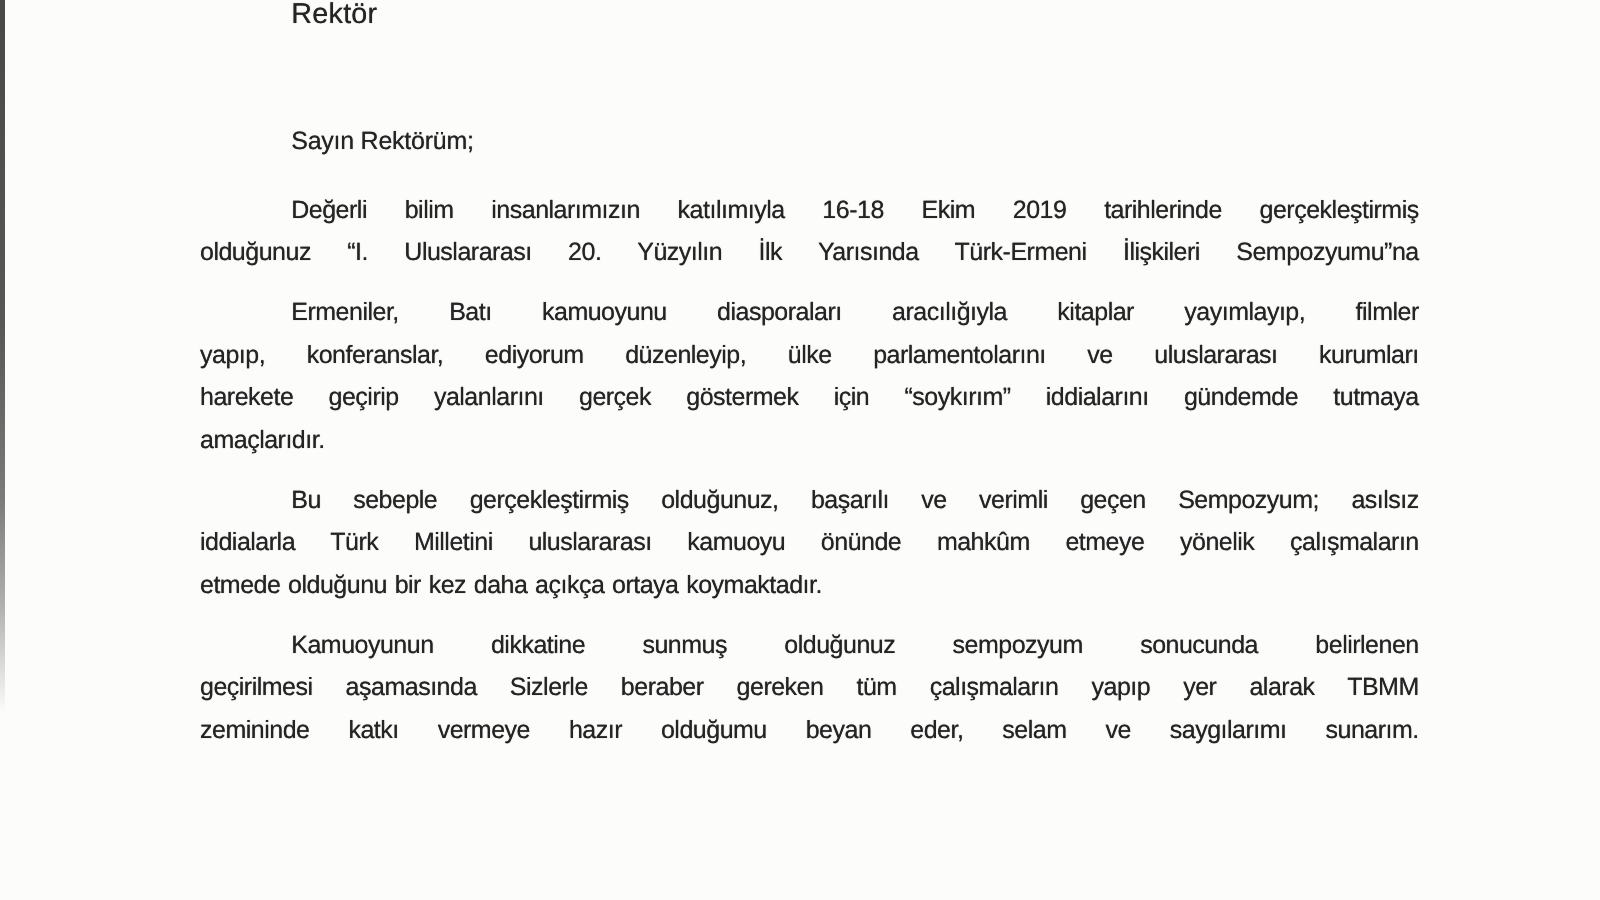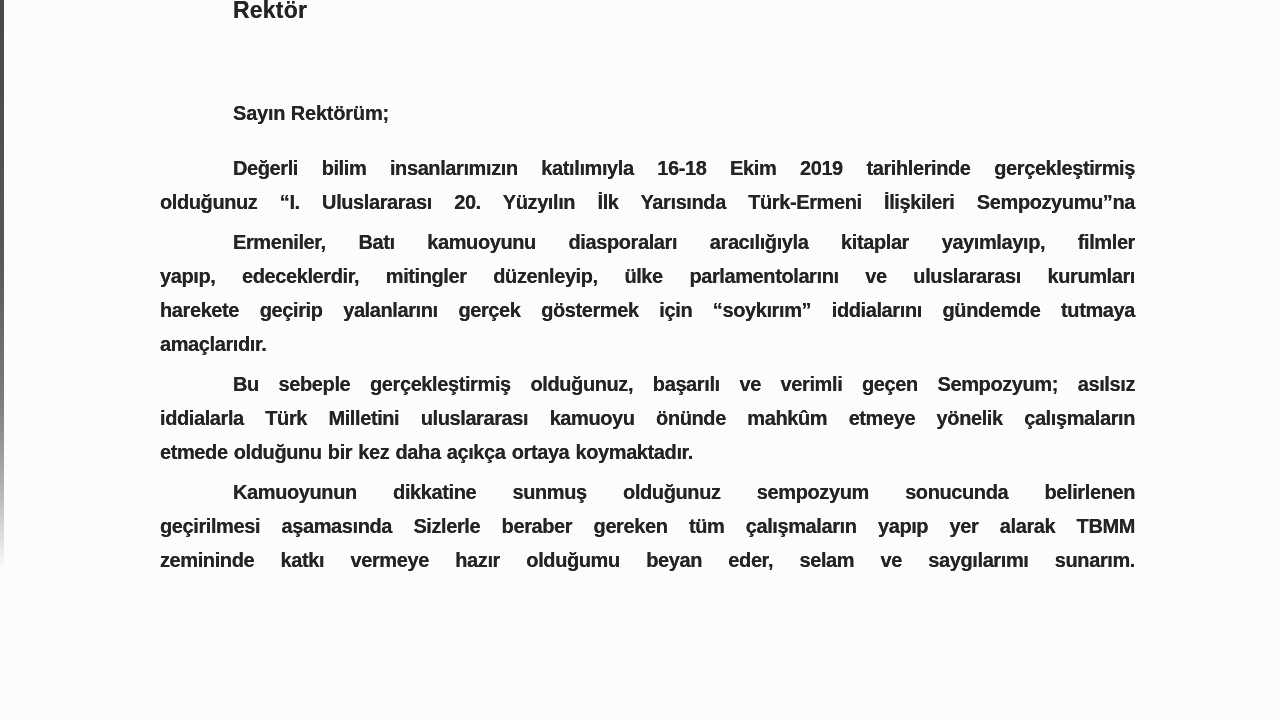--- a/index.html
+++ b/index.html
@@ -29,21 +29,21 @@
       #575757 45%,
       #7b7b7b 70%,
       #b0b0b0 85%,
       rgba(170,170,170,0) 100%);
   }
   
   .doc {
     position: absolute;
     inset: 0;
     color: #242424;
-    font-weight: 700;
+    font-weight: 400;
     text-shadow: 0 0 0.6px rgba(36,36,36,0.85);
     filter: blur(0.25px);
     padding-left: 20px;
   }
   .heading {
     position: absolute;
     left: 233px;
     top: -5px;
     font-size: 23px;
     line-height: 30px;
@@ -56,21 +56,21 @@
     font-size: 20px;
     line-height: 30px;
     letter-spacing: -0.2px;
   }
   .paras {
     position: absolute;
     left: 160px;
     top: 151px;
     width: 975px;
   }
-  .paragraph + .paragraph { margin-top: 6px; }
+  .paragraph + .paragraph { margin-top: 14px; }
   .line {
     font-size: 20px;
     line-height: 34px;
     letter-spacing: -0.4px;
     word-spacing: 1px;
     text-align: justify;
     text-align-last: left;
     white-space: normal;
   }
   .line.jfull { text-align-last: justify; }
@@ -91,21 +91,21 @@
 
     <div class="paras">
 
       <div class="paragraph">
         <div class="line indent jfull">Değerli bilim insanlarımızın katılımıyla 16-18 Ekim 2019 tarihlerinde gerçekleştirmiş</div>
         <div class="line jfull">olduğunuz “I. Uluslararası 20. Yüzyılın İlk Yarısında Türk-Ermeni İlişkileri Sempozyumu”na</div>
       </div>
 
       <div class="paragraph">
         <div class="line indent jfull">Ermeniler, Batı kamuoyunu diasporaları aracılığıyla kitaplar yayımlayıp, filmler</div>
-        <div class="line jfull">yapıp, edeceklerdir, mitingler düzenleyip, ülke parlamentolarını ve uluslararası kurumları</div>
+        <div class="line jfull">yapıp, konferanslar, ediyorum düzenleyip, ülke parlamentolarını ve uluslararası kurumları</div>
         <div class="line jfull">harekete geçirip yalanlarını gerçek göstermek için “soykırım” iddialarını gündemde tutmaya</div>
         <div class="line">amaçlarıdır.</div>
       </div>
 
       <div class="paragraph">
         <div class="line indent jfull">Bu sebeple gerçekleştirmiş olduğunuz, başarılı ve verimli geçen Sempozyum; asılsız</div>
         <div class="line jfull">iddialarla Türk Milletini uluslararası kamuoyu önünde mahkûm etmeye yönelik çalışmaların</div>
         <div class="line">etmede olduğunu bir kez daha açıkça ortaya koymaktadır.</div>
       </div>
 

